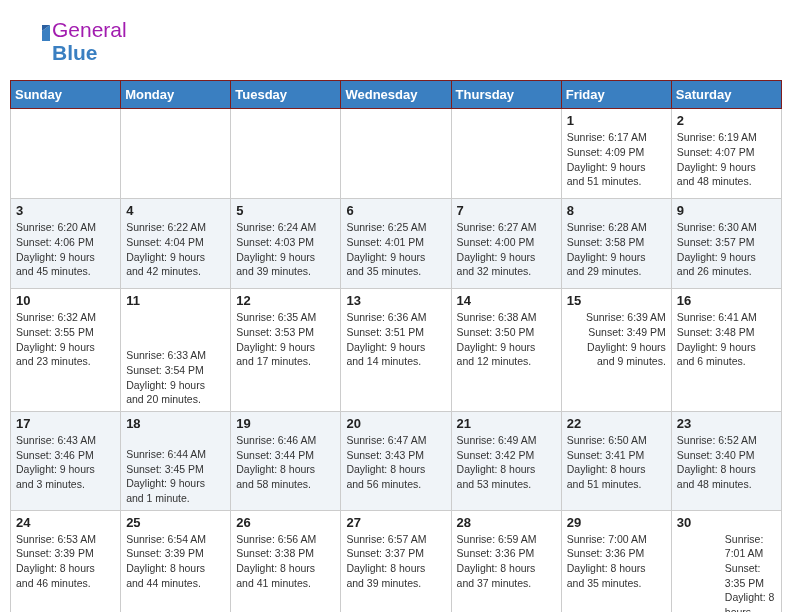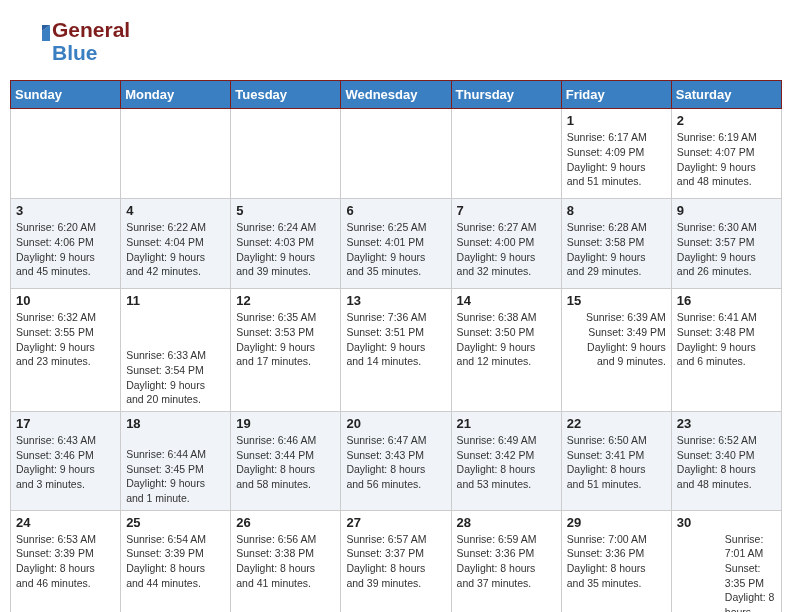--- a/index.html
+++ b/index.html
@@ -82,21 +82,21 @@
 
 <div class="header">
   <div class="logo">
     <div style="display:flex;align-items:center;gap:0px;">
       <svg width="36" height="36" viewBox="0 0 36 36">
         <polygon points="28,8 36,2 36,18 28,18" fill="#3a7fc1"></polygon>
         <polygon points="28,8 36,2 28,2" fill="#2a5fa0"></polygon>
       </svg>
       <div style="line-height:1.1;margin-left:2px;">
         <div style="display:flex;gap:0;">
-          <span style="font-size:21px;font-weight:bold;color:#7f1d1d;">General</span>
+          <span style="font-size:21px;font-weight:normal;color:#a21caf;">General</span>
         </div>
         <div>
           <span style="font-size:21px;font-weight:bold;color:#3a7fc1;">Blue</span>
         </div>
       </div>
     </div>
   </div>
   <div class="title-block">
     <div class="month-title"></div>
     <div class="location"></div>
@@ -205,21 +205,21 @@
         </td>
         <td>
           <div class="day-num">12</div>
           <div class="day-info" style="white-space: pre-line;">Sunrise: 6:35 AM
 Sunset: 3:53 PM
 Daylight: 9 hours
 and 17 minutes.</div>
         </td>
         <td>
           <div class="day-num">13</div>
-          <div class="day-info" style="white-space: pre-line;">Sunrise: 7:36 AM
+          <div class="day-info" style="white-space: pre-line;">Sunrise: 6:36 AM
 Sunset: 3:51 PM
 Daylight: 9 hours
 and 14 minutes.</div>
         </td>
         <td>
           <div class="day-num">14</div>
           <div class="day-info" style="white-space: pre-line;">Sunrise: 6:38 AM
 Sunset: 3:50 PM
 Daylight: 9 hours
 and 12 minutes.</div>

